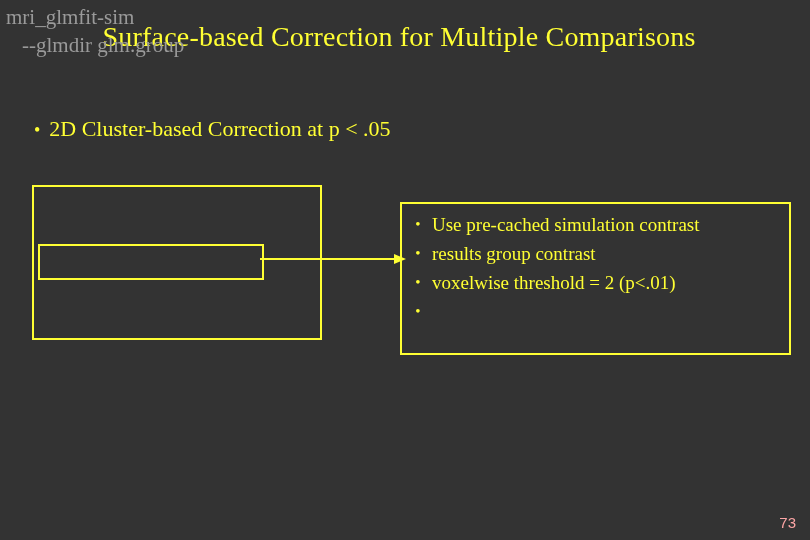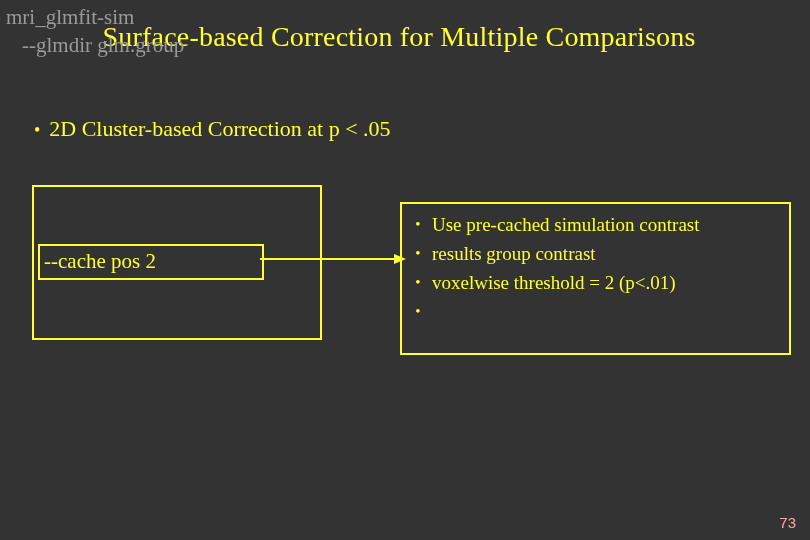--- a/index.html
+++ b/index.html
@@ -176,21 +176,20 @@
   </div>
 
   <div class="cmd-box"></div>
   <div class="cmd-lines">
     <div class="cmd-line">mri_glmfit-sim</div>
     <div class="cmd-line indent">--glmdir glm.group</div>
     <div class="cmd-line indent hl">&nbsp;</div>
   </div>
 
   <div class="cache-hl"></div>
-  <div class="cache-hl-text">--cache pos 2</div>
 
   <svg class="connector" viewBox="0 0 146 22" width="146" height="22" xmlns="http://www.w3.org/2000/svg">
     <line x1="0" y1="11" x2="136" y2="11" stroke="#ffff33" stroke-width="2"></line>
     <polygon points="146,11 134,6 134,16" fill="#ffff33"></polygon>
   </svg>
 
   <div class="res-box"></div>
   <div class="res-list">
     <div class="res-item">
       <span class="dot">•</span>

